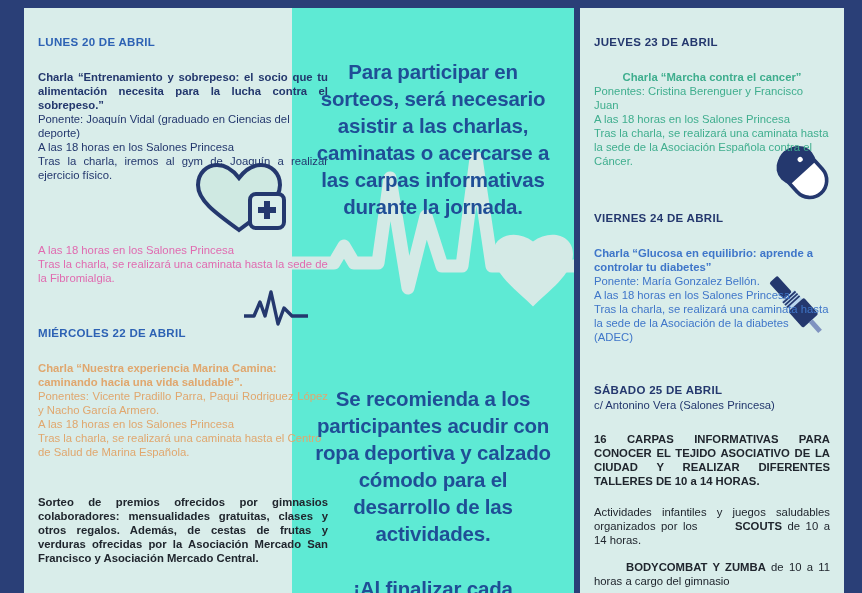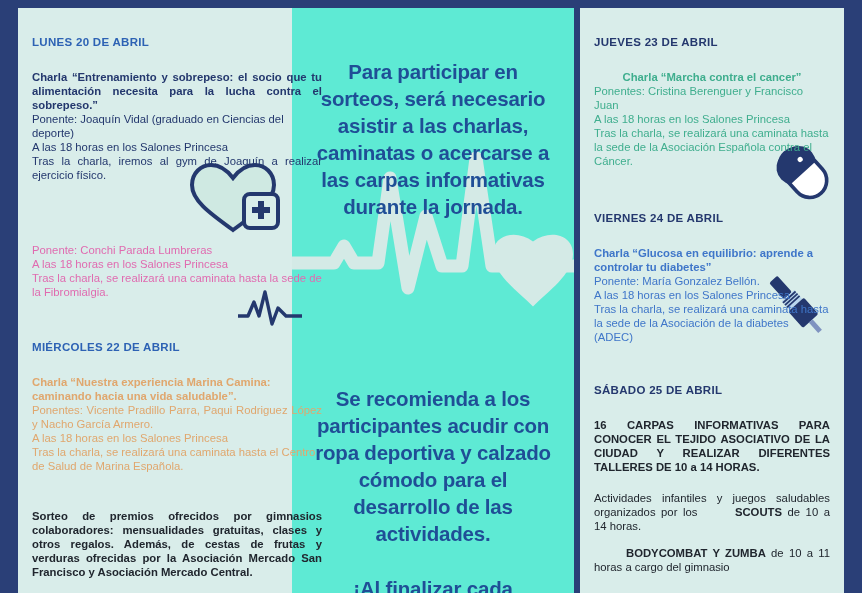--- a/index.html
+++ b/index.html
@@ -5,21 +5,21 @@
   html,body{margin:0;padding:0;}
   body{
     width:862px;height:593px;overflow:hidden;
     background:#2a3f77;
     font-family:"Liberation Sans", sans-serif;
   }
   .poster{position:relative;width:862px;height:593px;background:#2a3f77;}
 
   
   .col{position:absolute;top:8px;bottom:0;overflow:hidden;}
-  .col-left  {left:18px;  width:318px; background:#d9edea;}
+  .col-left  {left:24px;  width:318px; background:#d9edea;}
   .col-mid   {left:292px; width:282px; background:#5eead4;}
   .col-right {left:580px; width:264px; background:#d9edea;}
 
   
   .pad{position:relative;padding:0 14px;z-index:3;}
 
   .daytitle{
     font-weight:bold;font-size:11.5px;letter-spacing:.3px;
     color:#2d62b4;margin:0 0 11px 0;
   }
@@ -74,21 +74,20 @@
       <div class="daytitle">LUNES 20 DE ABRIL</div>
       <div class="gap-s"></div>
       <p class="blk just talk navyt">Charla “Entrenamiento y sobrepeso: el socio que tu alimentación necesita para la lucha contra el sobrepeso.”</p>
       <p class="blk navyt">Ponente: Joaquín Vidal (graduado en Ciencias del deporte)</p>
       <p class="blk navyt">A las 18 horas en los Salones Princesa</p>
       <p class="blk just navyt">Tras la charla, iremos al gym de Joaquín a realizar ejercicio físico.</p>
 
       <div class="gap-xl" style="height:50px"></div>
 
       <div class="gap-s"></div>
-      <p class="blk pink">Ponente: Conchi Parada Lumbreras</p>
       <p class="blk pink">A las 18 horas en los Salones Princesa</p>
       <p class="blk pink">Tras la charla, se realizará una caminata hasta la sede de la Fibromialgia.</p>
 
       <div class="gap-xl" style="height:42px"></div>
 
       <div class="daytitle">MIÉRCOLES 22 DE ABRIL</div>
       <div class="gap-s"></div>
       <p class="blk orangeb">Charla “Nuestra experiencia Marina Camina: caminando hacia una vida saludable”.</p>
       <p class="blk just orangec">Ponentes: Vicente Pradillo Parra, Paqui Rodriguez López y Nacho García Armero.</p>
       <p class="blk orangec">A las 18 horas en los Salones Princesa</p>
@@ -155,20 +154,21 @@
       <div class="daytitle navy">VIERNES 24 DE ABRIL</div>
       <div class="gap-s"></div>
       <p class="blk blueb">Charla “Glucosa en equilibrio: aprende a controlar tu diabetes”</p>
       <p class="blk bluec">Ponente: María Gonzalez Bellón.</p>
       <p class="blk bluec">A las 18 horas en los Salones Princesa</p>
       <p class="blk bluec">Tras la charla, se realizará una caminata hasta la sede de la Asociación de la diabetes (ADEC)</p>
 
       <div style="height:40px"></div>
 
       <div class="daytitle navy" style="margin-bottom:2px">SÁBADO 25 DE ABRIL</div>
+      <p class="blk navyt">c/ Antonino Vera (Salones Princesa)</p>
 
       <div style="height:20px"></div>
 
       <p class="blk just darkb">16 CARPAS INFORMATIVAS PARA CONOCER EL TEJIDO ASOCIATIVO DE LA CIUDAD Y REALIZAR DIFERENTES TALLERES DE 10 a 14 HORAS.</p>
 
       <div style="height:17px"></div>
 
       <p class="blk just dark">
         <span>Actividades infantiles y juegos saludables organizados por los </span><span class="darkb">SCOUTS</span><span> de 10 a 14 horas.</span>
       </p>

